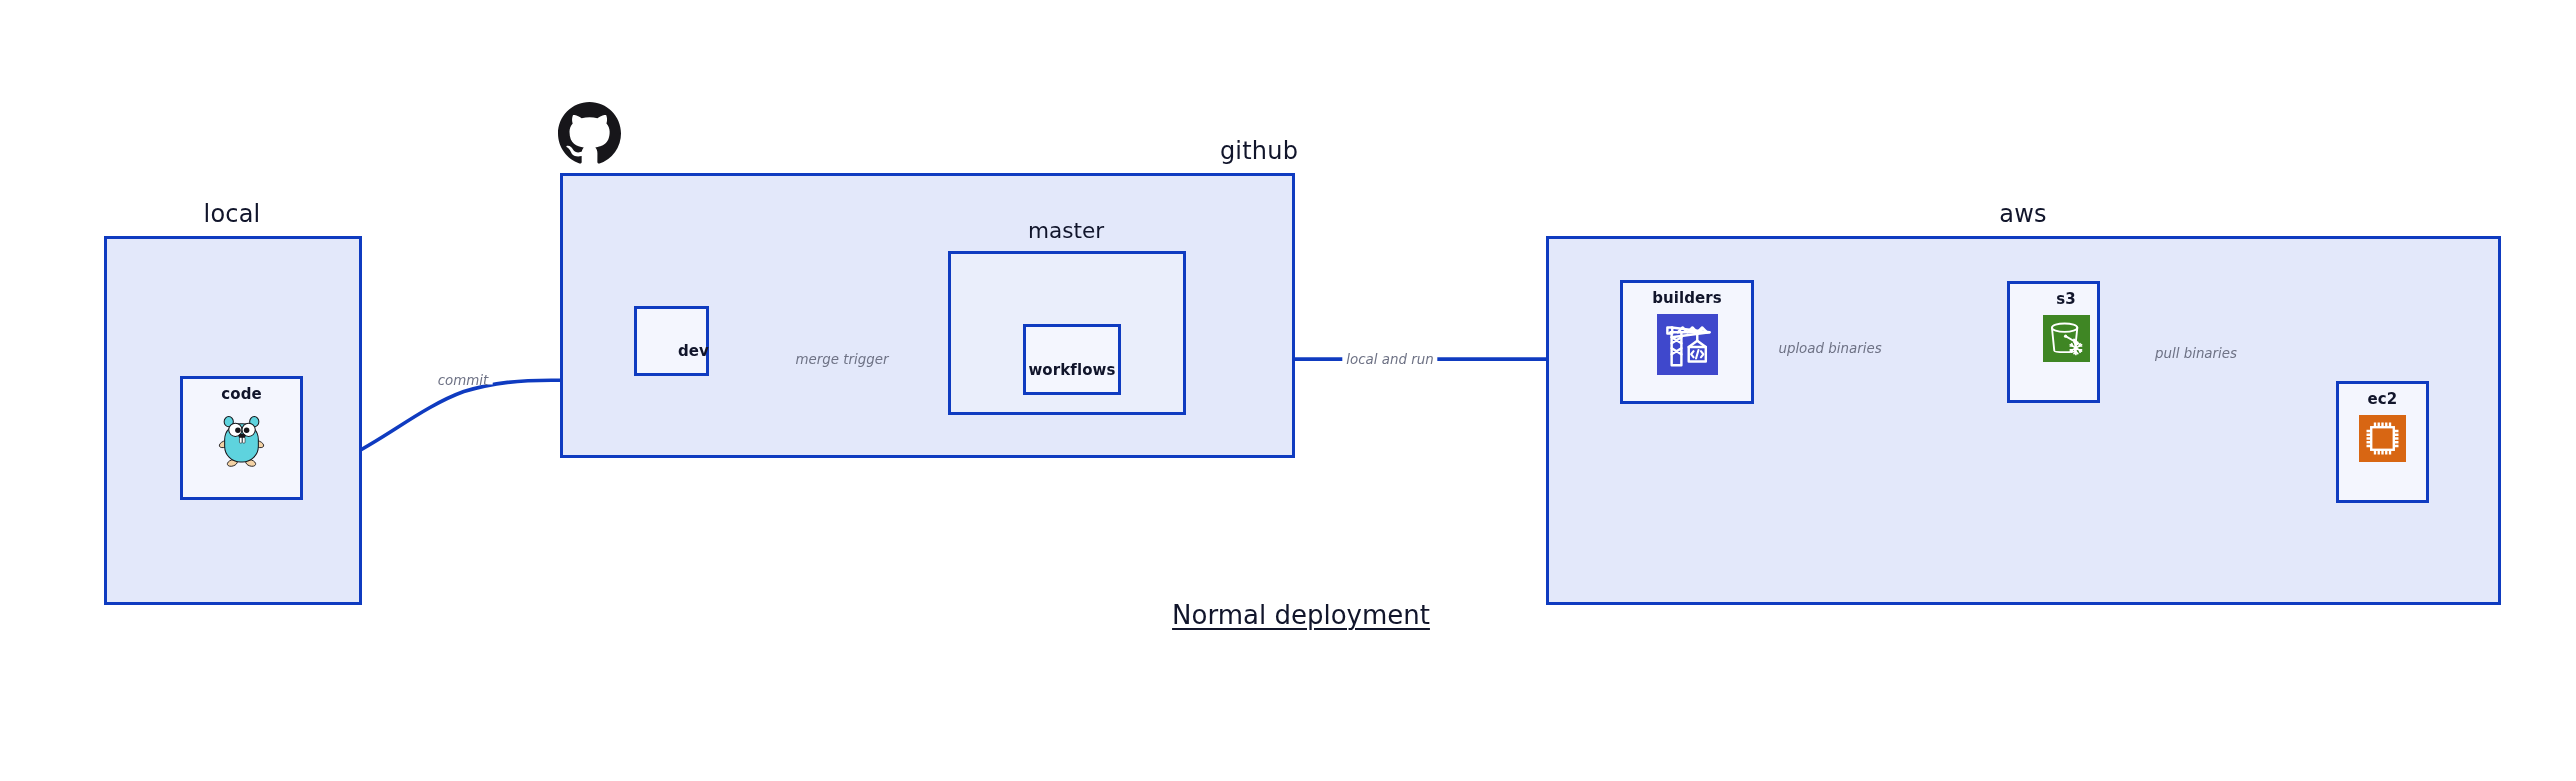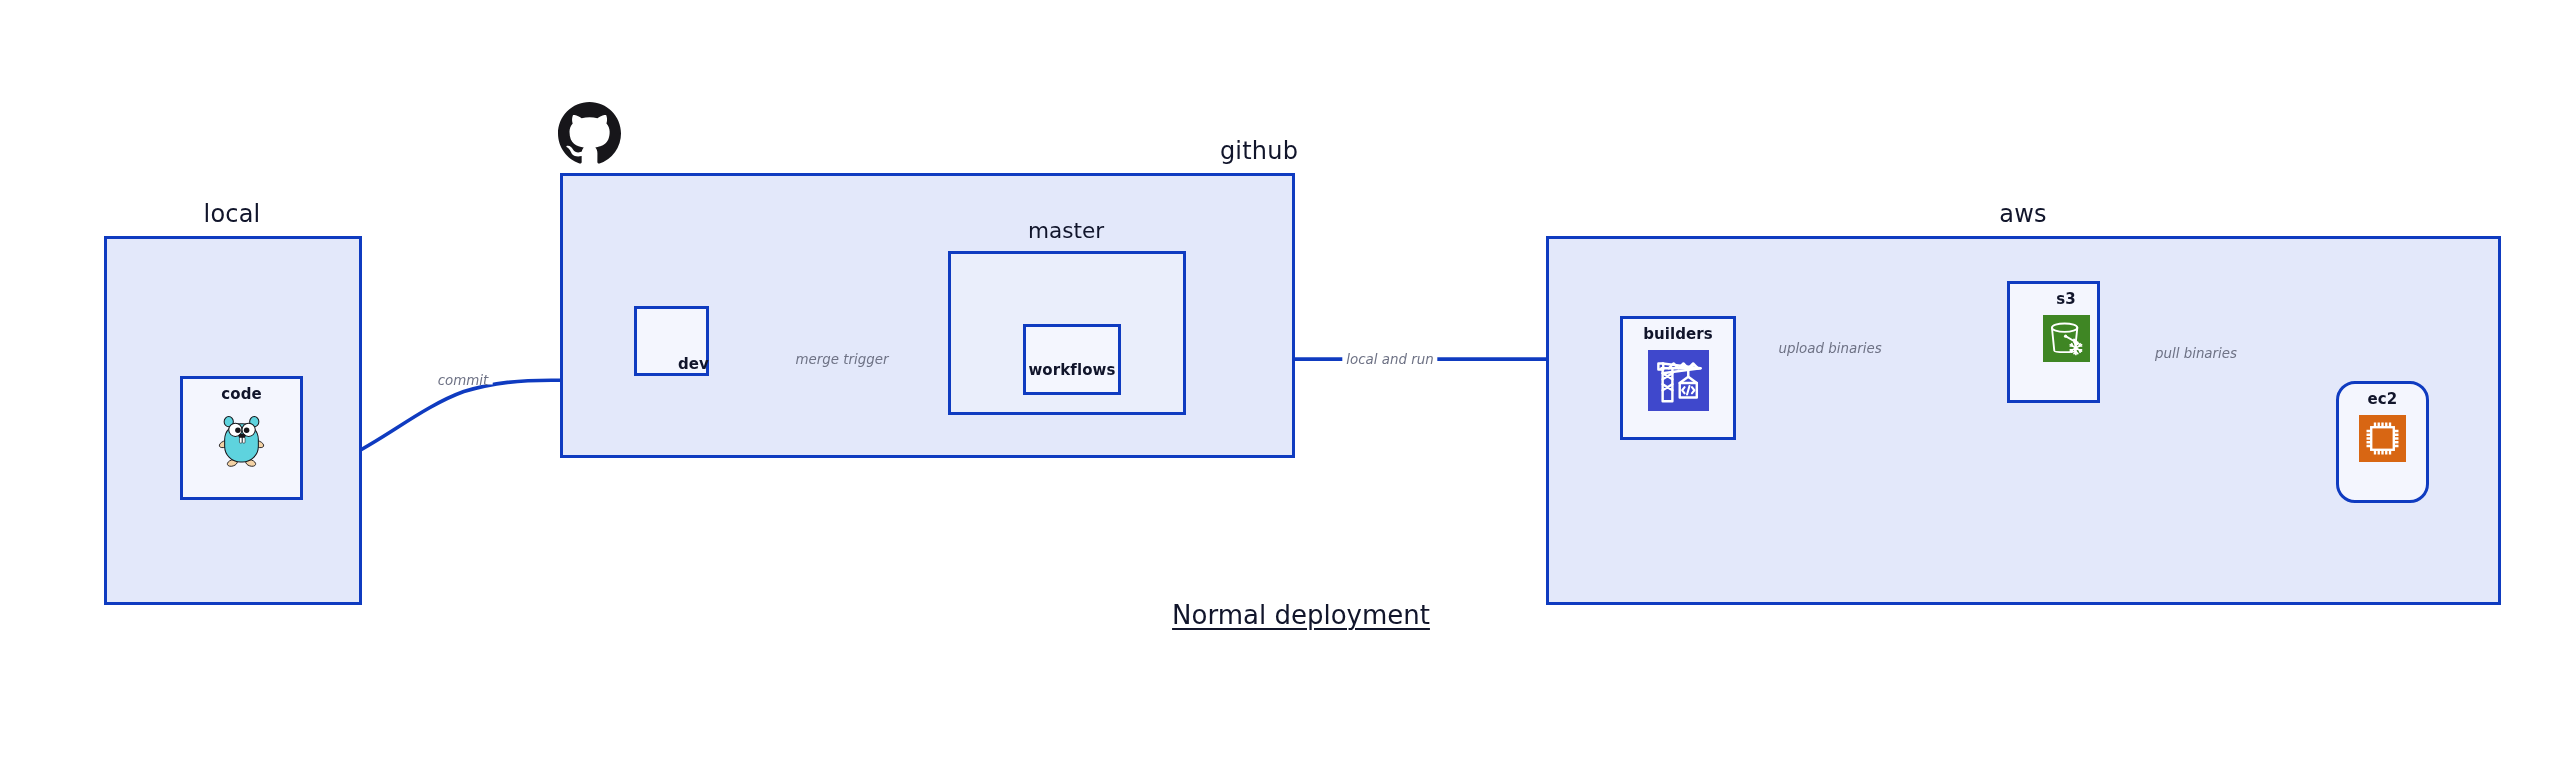--- a/index.html
+++ b/index.html
@@ -185,35 +185,35 @@
 
   <div class="group" style="left:560px; top:173px; width:735px; height:285px;"></div>
   <div class="group-label" style="left:1259px; top:137px;">github</div>
 
   <div class="logo" style="left:558px; top:102px;">
     <svg width="63" height="63" viewBox="0 0 16 16" xmlns="http://www.w3.org/2000/svg">
       <path fill="#17161a" fill-rule="evenodd" d="M8 0C3.58 0 0 3.58 0 8c0 3.54 2.29 6.53 5.47 7.59.4.07.55-.17.55-.38 0-.19-.01-.82-.01-1.49-2.01.37-2.53-.49-2.69-.94-.09-.23-.48-.94-.82-1.13-.28-.15-.68-.52-.01-.53.63-.01 1.08.58 1.23.82.72 1.21 1.87.87 2.33.66.07-.52.28-.87.51-1.07-1.78-.2-3.64-.89-3.64-3.95 0-.87.31-1.59.82-2.15-.08-.2-.36-1.02.08-2.12 0 0 .67-.21 2.2.82.64-.18 1.32-.27 2-.27.68 0 1.36.09 2 .27 1.53-1.04 2.2-.82 2.2-.82.44 1.1.16 1.92.08 2.12.51.56.82 1.27.82 2.15 0 3.07-1.87 3.75-3.65 3.95.29.25.54.73.54 1.48 0 1.07-.01 1.93-.01 2.2 0 .21.15.46.55.38A8.01 8.01 0 0 0 16 8c0-4.42-3.58-8-8-8z"></path>
     </svg>
   </div>
 
-  <div class="node" style="left:634px; top:306px; width:75px; height:70px; justify-content:flex-end;padding-left:44px;">
+  <div class="node" style="left:634px; top:306px; width:75px; height:70px; justify-content:center;padding-left:44px;">
     <span class="node-label" style="margin-top:19.6px;">dev</span>
   </div>
 
   <div class="subgroup" style="left:948px; top:251px; width:238px; height:164px;"></div>
   <div class="subgroup-label" style="left:1066px; top:218px;">master</div>
 
   <div class="node" style="left:1023px; top:324px; width:98px; height:71px; justify-content:center;">
     <span class="node-label" style="margin-top:20.6px;">workflows</span>
   </div>
 
   <div class="group" style="left:1546px; top:236px; width:955px; height:369px;"></div>
   <div class="group-label" style="left:2023px; top:200px;">aws</div>
 
-  <div class="node" style="left:1620px; top:280px; width:116px; height:124px;margin-top:36px;">
+  <div class="node" style="left:1620px; top:280px; width:134px; height:124px;">
     <span class="node-label">builders</span>
     <span class="node-icon">
       <svg width="61" height="61" viewBox="0 0 100 100" xmlns="http://www.w3.org/2000/svg">
         <rect x="0" y="0" width="100" height="100" fill="#3f48cc"></rect>
         <g fill="none" stroke="#ffffff" stroke-width="4" stroke-linejoin="round" stroke-linecap="round">
 
           <rect x="17" y="22" width="8" height="10"></rect>
           <path d="M24 30 L24 84 L40 84 L40 30"></path>
           <path d="M24 38 L40 48 M40 38 L24 48 M24 56 L40 66 M40 56 L24 66"></path>
 
@@ -253,21 +253,21 @@
         <g fill="none" stroke="#ffffff" stroke-width="3.6" stroke-linecap="round">
           <path d="M70 56 L70 84 M58 63 L82 77 M82 63 L58 77"></path>
           <path d="M70 62 L66 58 M70 62 L74 58 M70 78 L66 82 M70 78 L74 82"></path>
           <path d="M63 66 L58 66 M63 66 L61 61 M77 74 L82 74 M77 74 L79 79"></path>
           <path d="M77 66 L82 66 M77 66 L79 61 M63 74 L58 74 M63 74 L61 79"></path>
         </g>
       </svg>
     </span>
   </div>
 
-  <div class="node" style="left:2336px; top:381px; width:93px; height:122px;border-radius:19px;">
+  <div class="node" style="left:2336px; top:381px; width:93px; height:122px;">
     <span class="node-label">ec2</span>
     <span class="node-icon">
       <svg width="47" height="47" viewBox="0 0 100 100" xmlns="http://www.w3.org/2000/svg">
         <rect x="0" y="0" width="100" height="100" fill="#d86613"></rect>
         <rect x="26" y="26" width="48" height="48" fill="none" stroke="#ffffff" stroke-width="5"></rect>
         <g stroke="#ffffff" stroke-width="5" stroke-linecap="butt">
 
           <path d="M34 26 L34 16 M42 26 L42 16 M50 26 L50 16 M58 26 L58 16 M66 26 L66 16"></path>
 
           <path d="M34 74 L34 84 M42 74 L42 84 M50 74 L50 84 M58 74 L58 84 M66 74 L66 84"></path>

